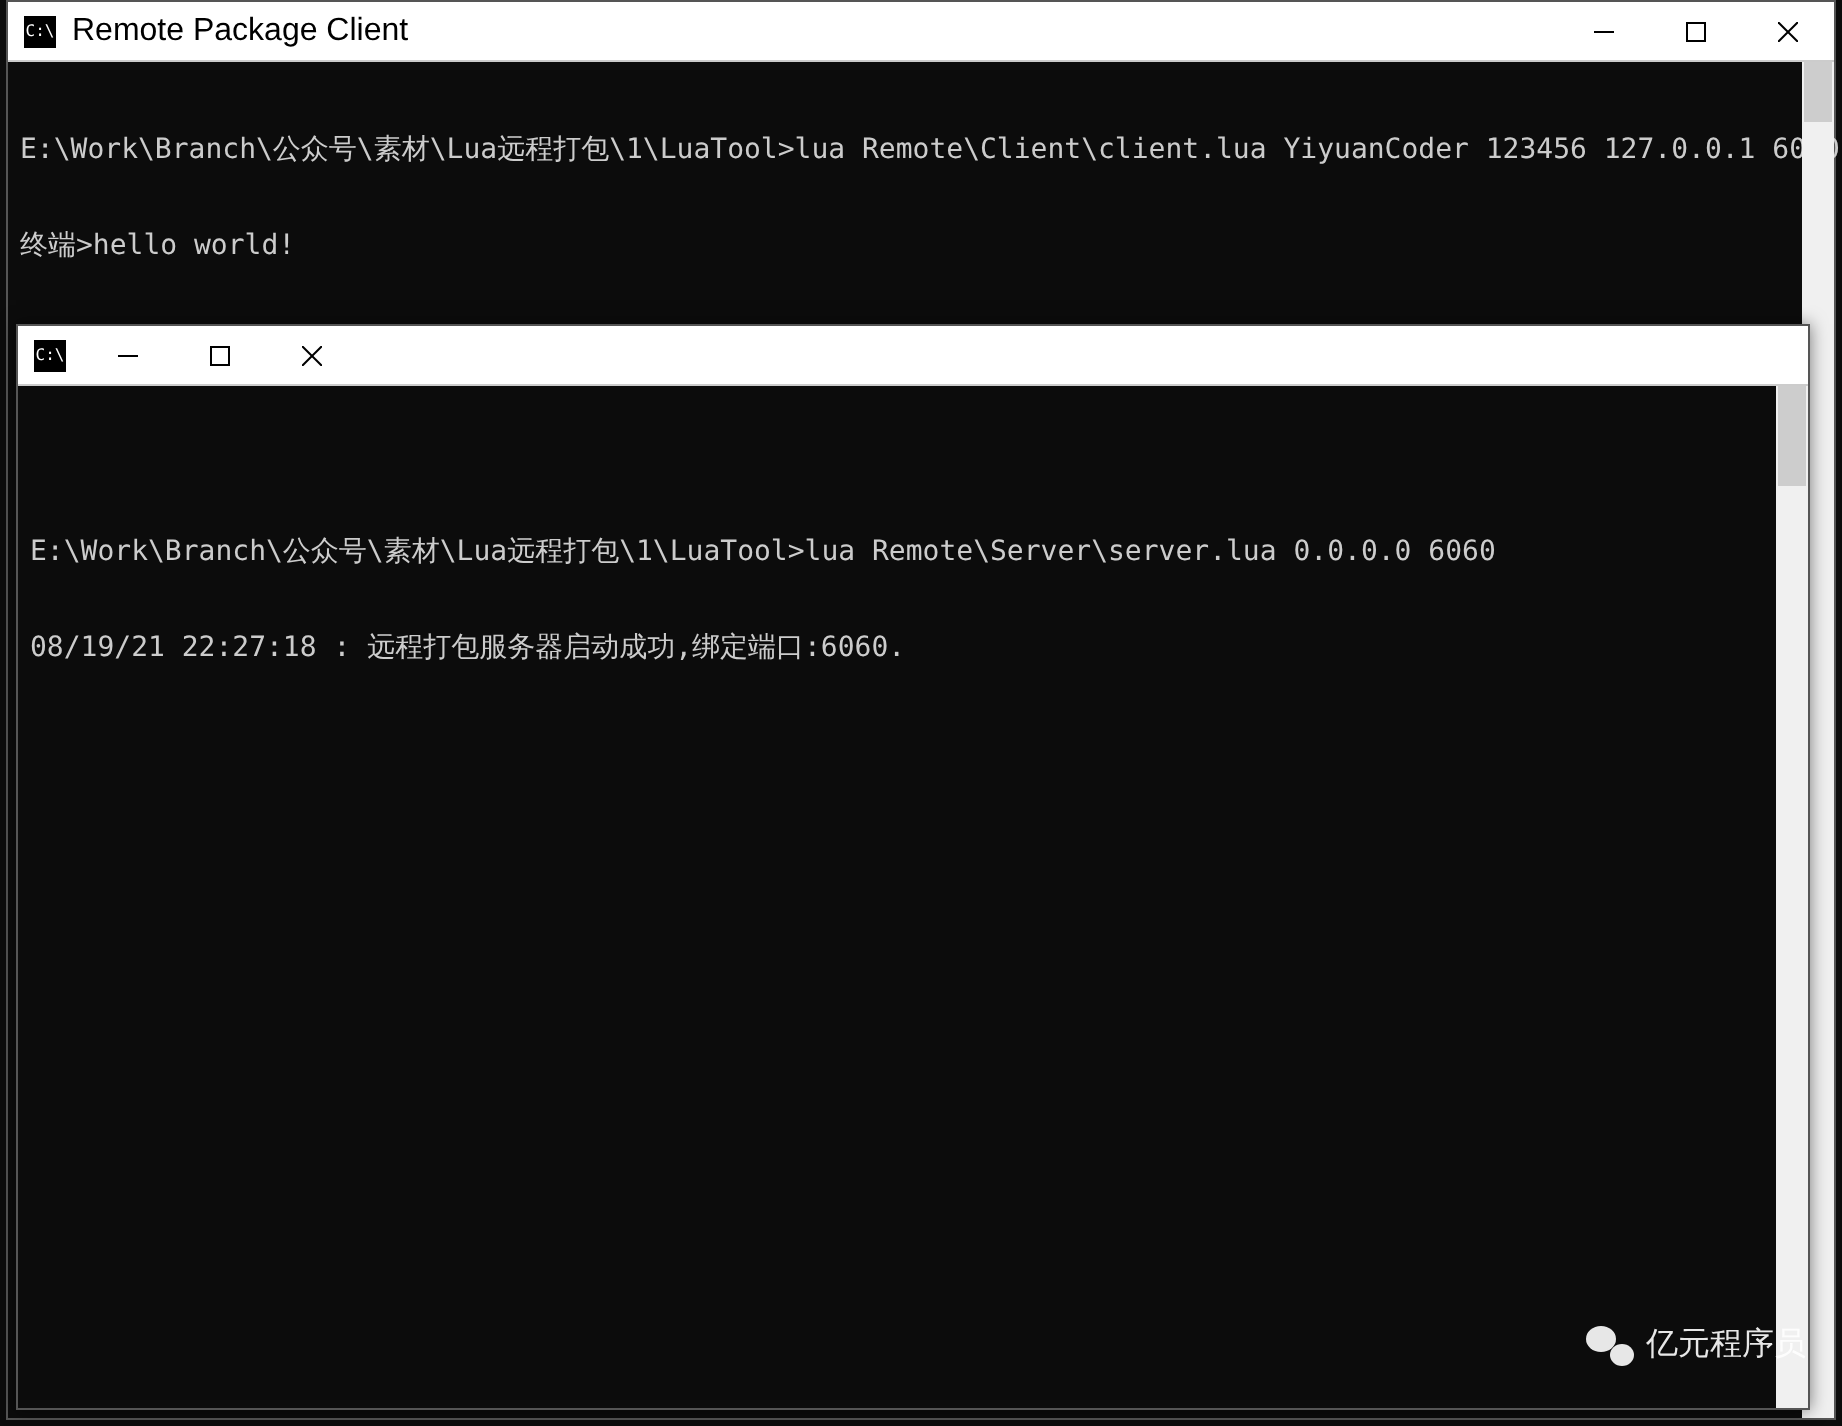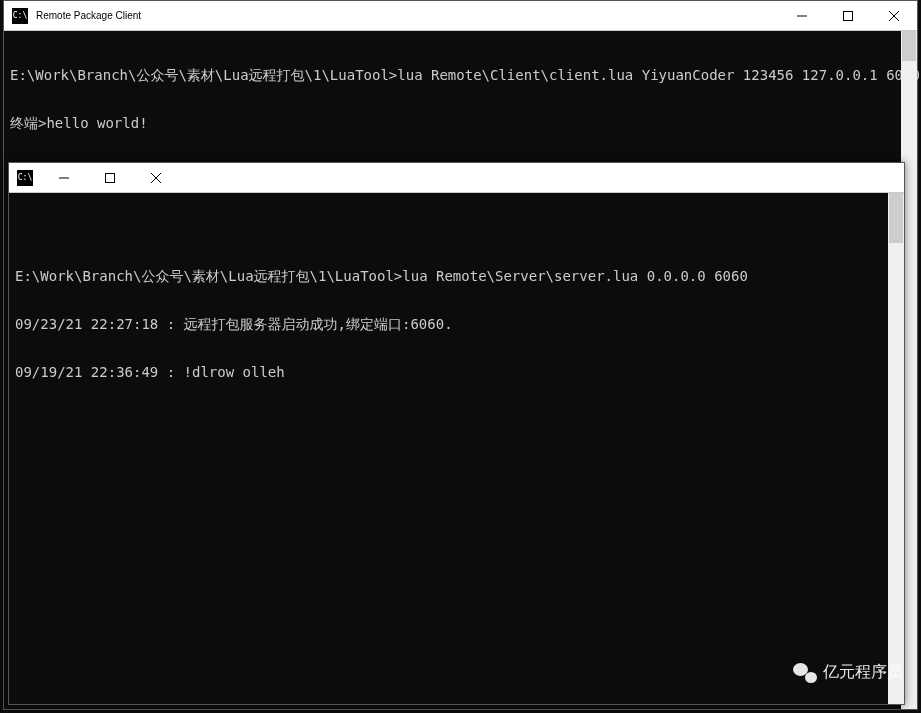--- a/index.html
+++ b/index.html
@@ -34,21 +34,21 @@
       background: #000;
       margin-right: 8px;
       display: flex;
       align-items: center;
       justify-content: center;
       font-size: 8px;
       color: #fff;
       font-family: monospace;
     }
     .titlebar-title {
-      font-size: 10px;
+      font-size: 16px;
       color: #000;
       font-family: "Segoe UI", sans-serif;
       flex: 1;
     }
     .titlebar-controls {
       display: flex;
       gap: 0;
       margin-right: -8px;
     }
     .titlebar-btn {
@@ -211,22 +211,21 @@
       <div class="titlebar-btn close">
         <svg viewBox="0 0 10 10">
             <line x1="0" y1="0" x2="10" y2="10" stroke="#000" stroke-width="1"></line>
             <line x1="10" y1="0" x2="0" y2="10" stroke="#000" stroke-width="1"></line>
           </svg>
       </div>
     </div>
   </div>
   <div class="terminal-content">
     <span class="terminal-line">E:\Work\Branch\公众号\素材\Lua远程打包\1\LuaTool&gt;lua Remote\Server\server.lua 0.0.0.0 6060</span>
-    <span class="terminal-line">09/23/21 22:27:18 : 远程打包服务器启动成功,绑定端口:6060.</span>
-    <span class="terminal-line">09/19/21 22:36:49 : !dlrow olleh</span>
+    <span class="terminal-line">08/19/21 22:27:18 : 远程打包服务器启动成功,绑定端口:6060.</span>
   </div>
   <div class="scrollbar">
     <div class="scrollbar-thumb"></div>
   </div>
 </div>
 
 <div class="watermark">
   <div class="wechat-icon"></div>
   <span>亿元程序员</span>
 </div>

